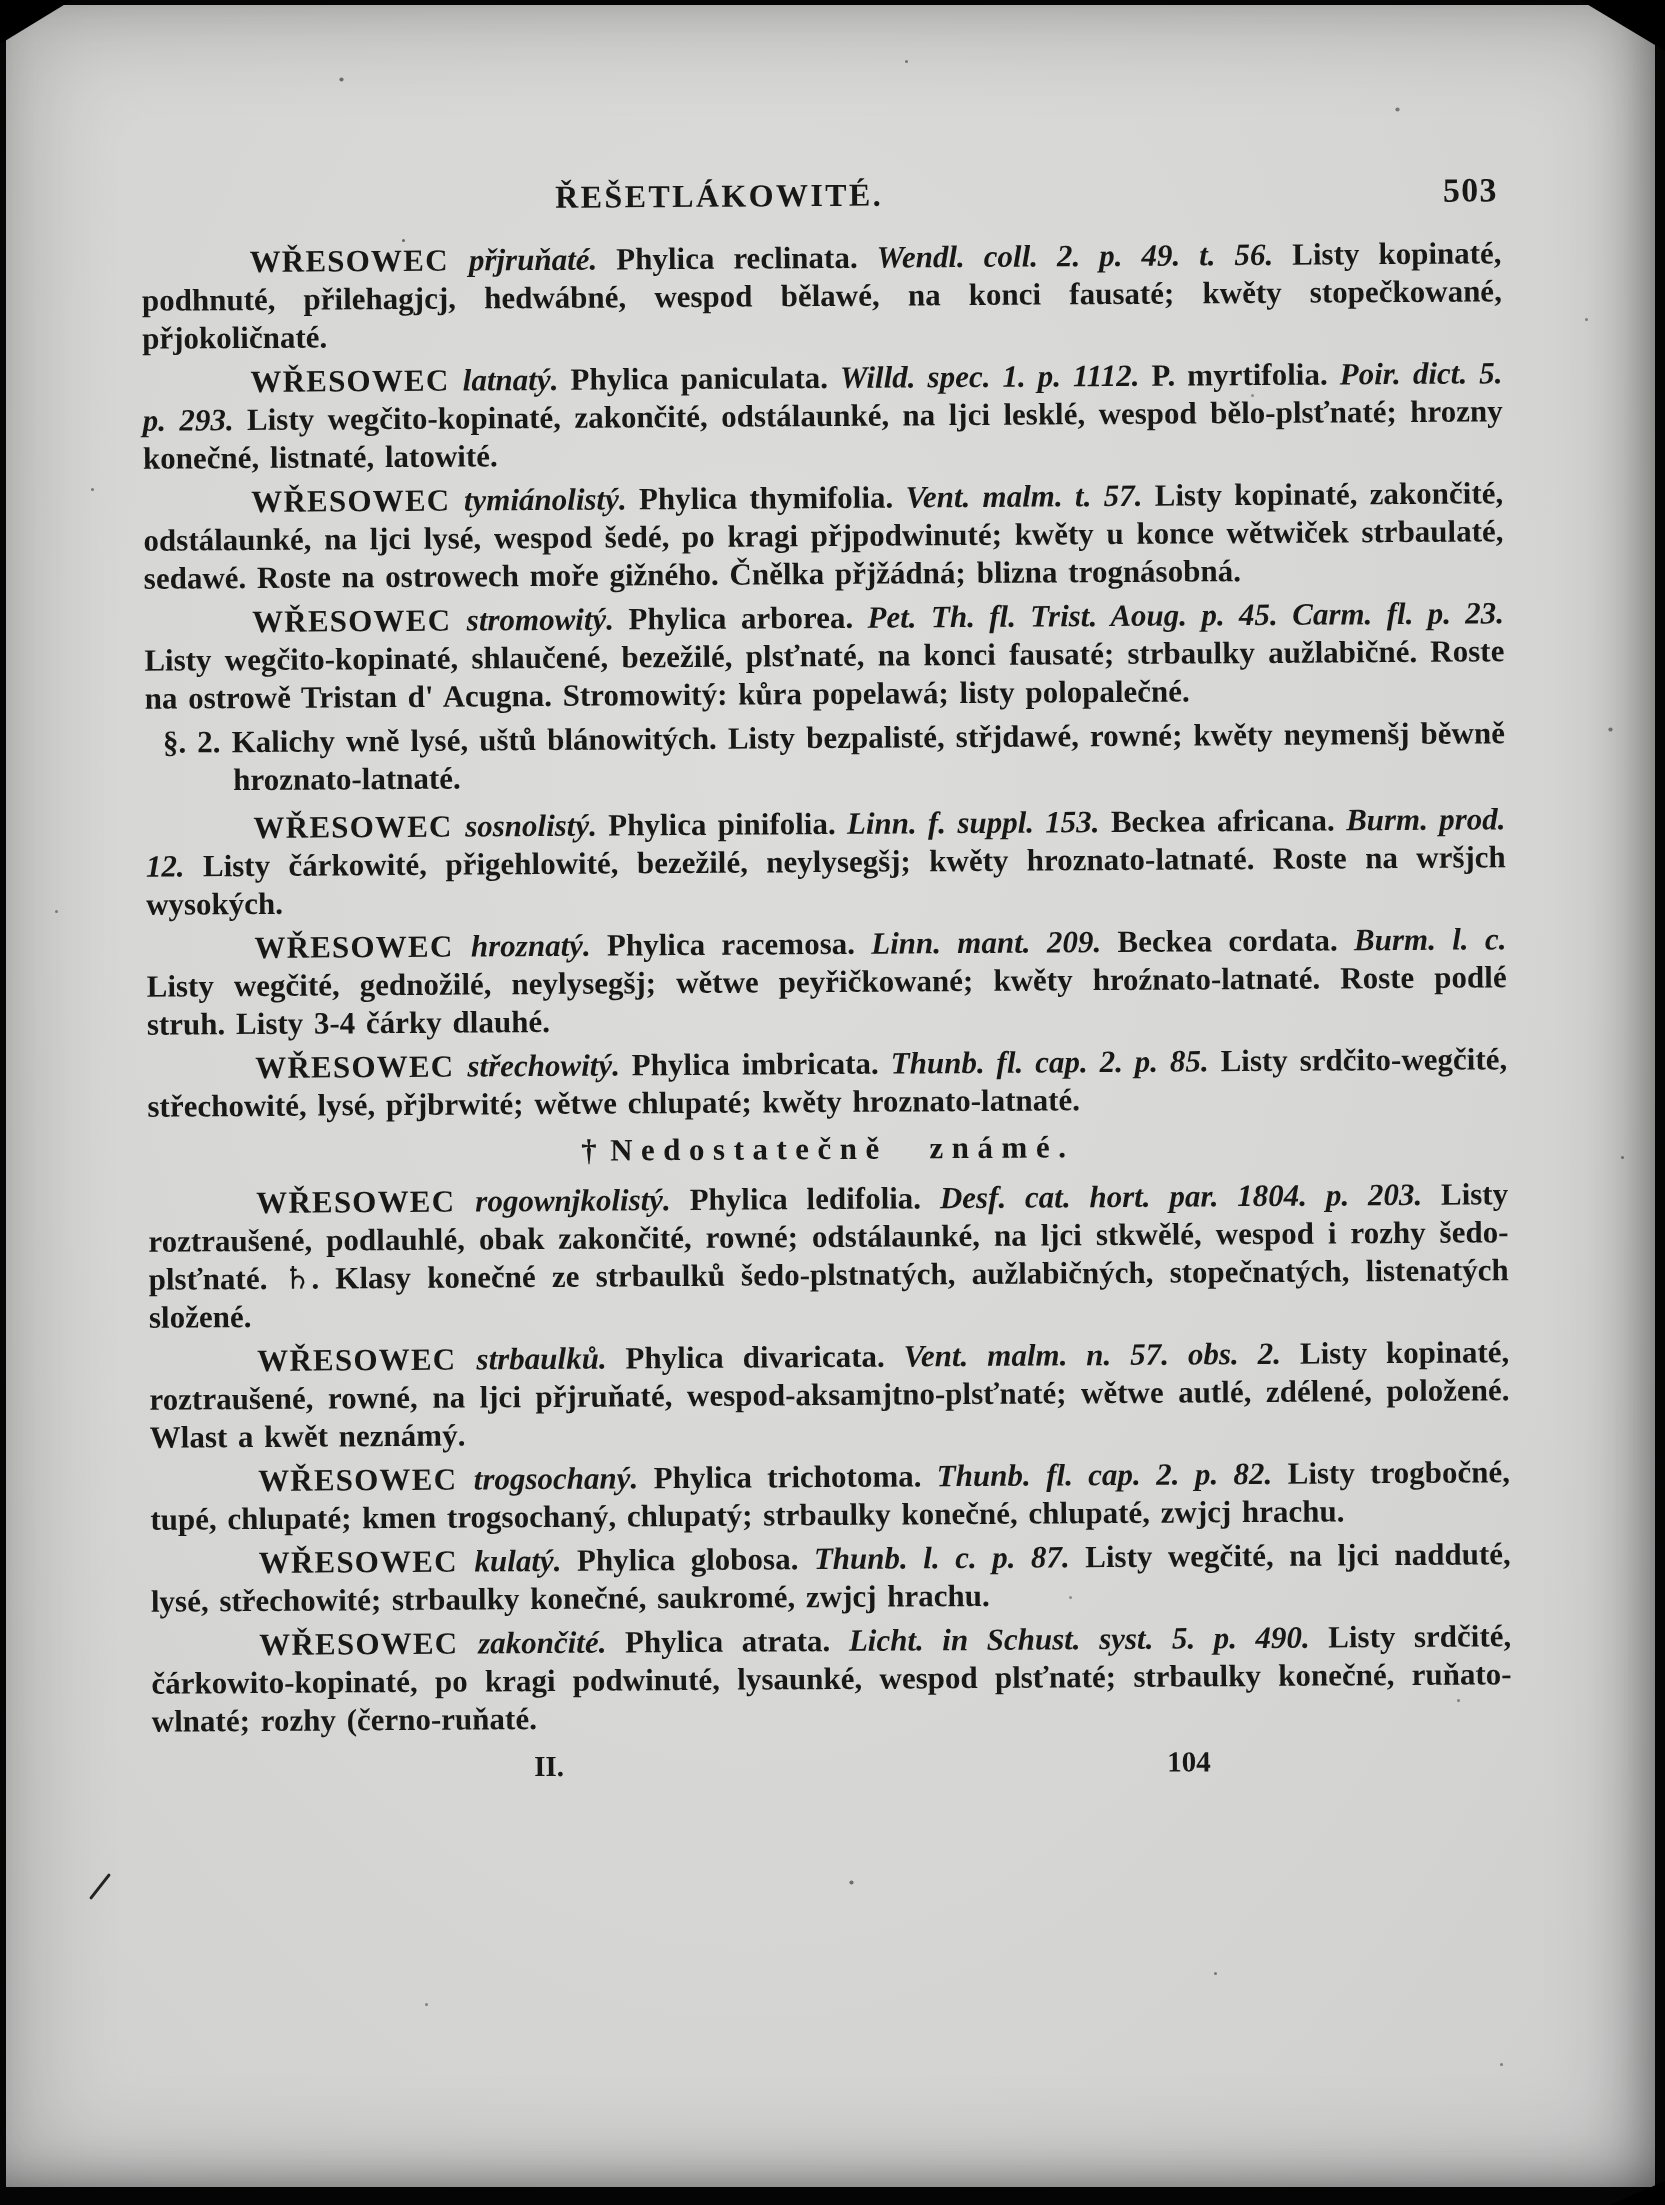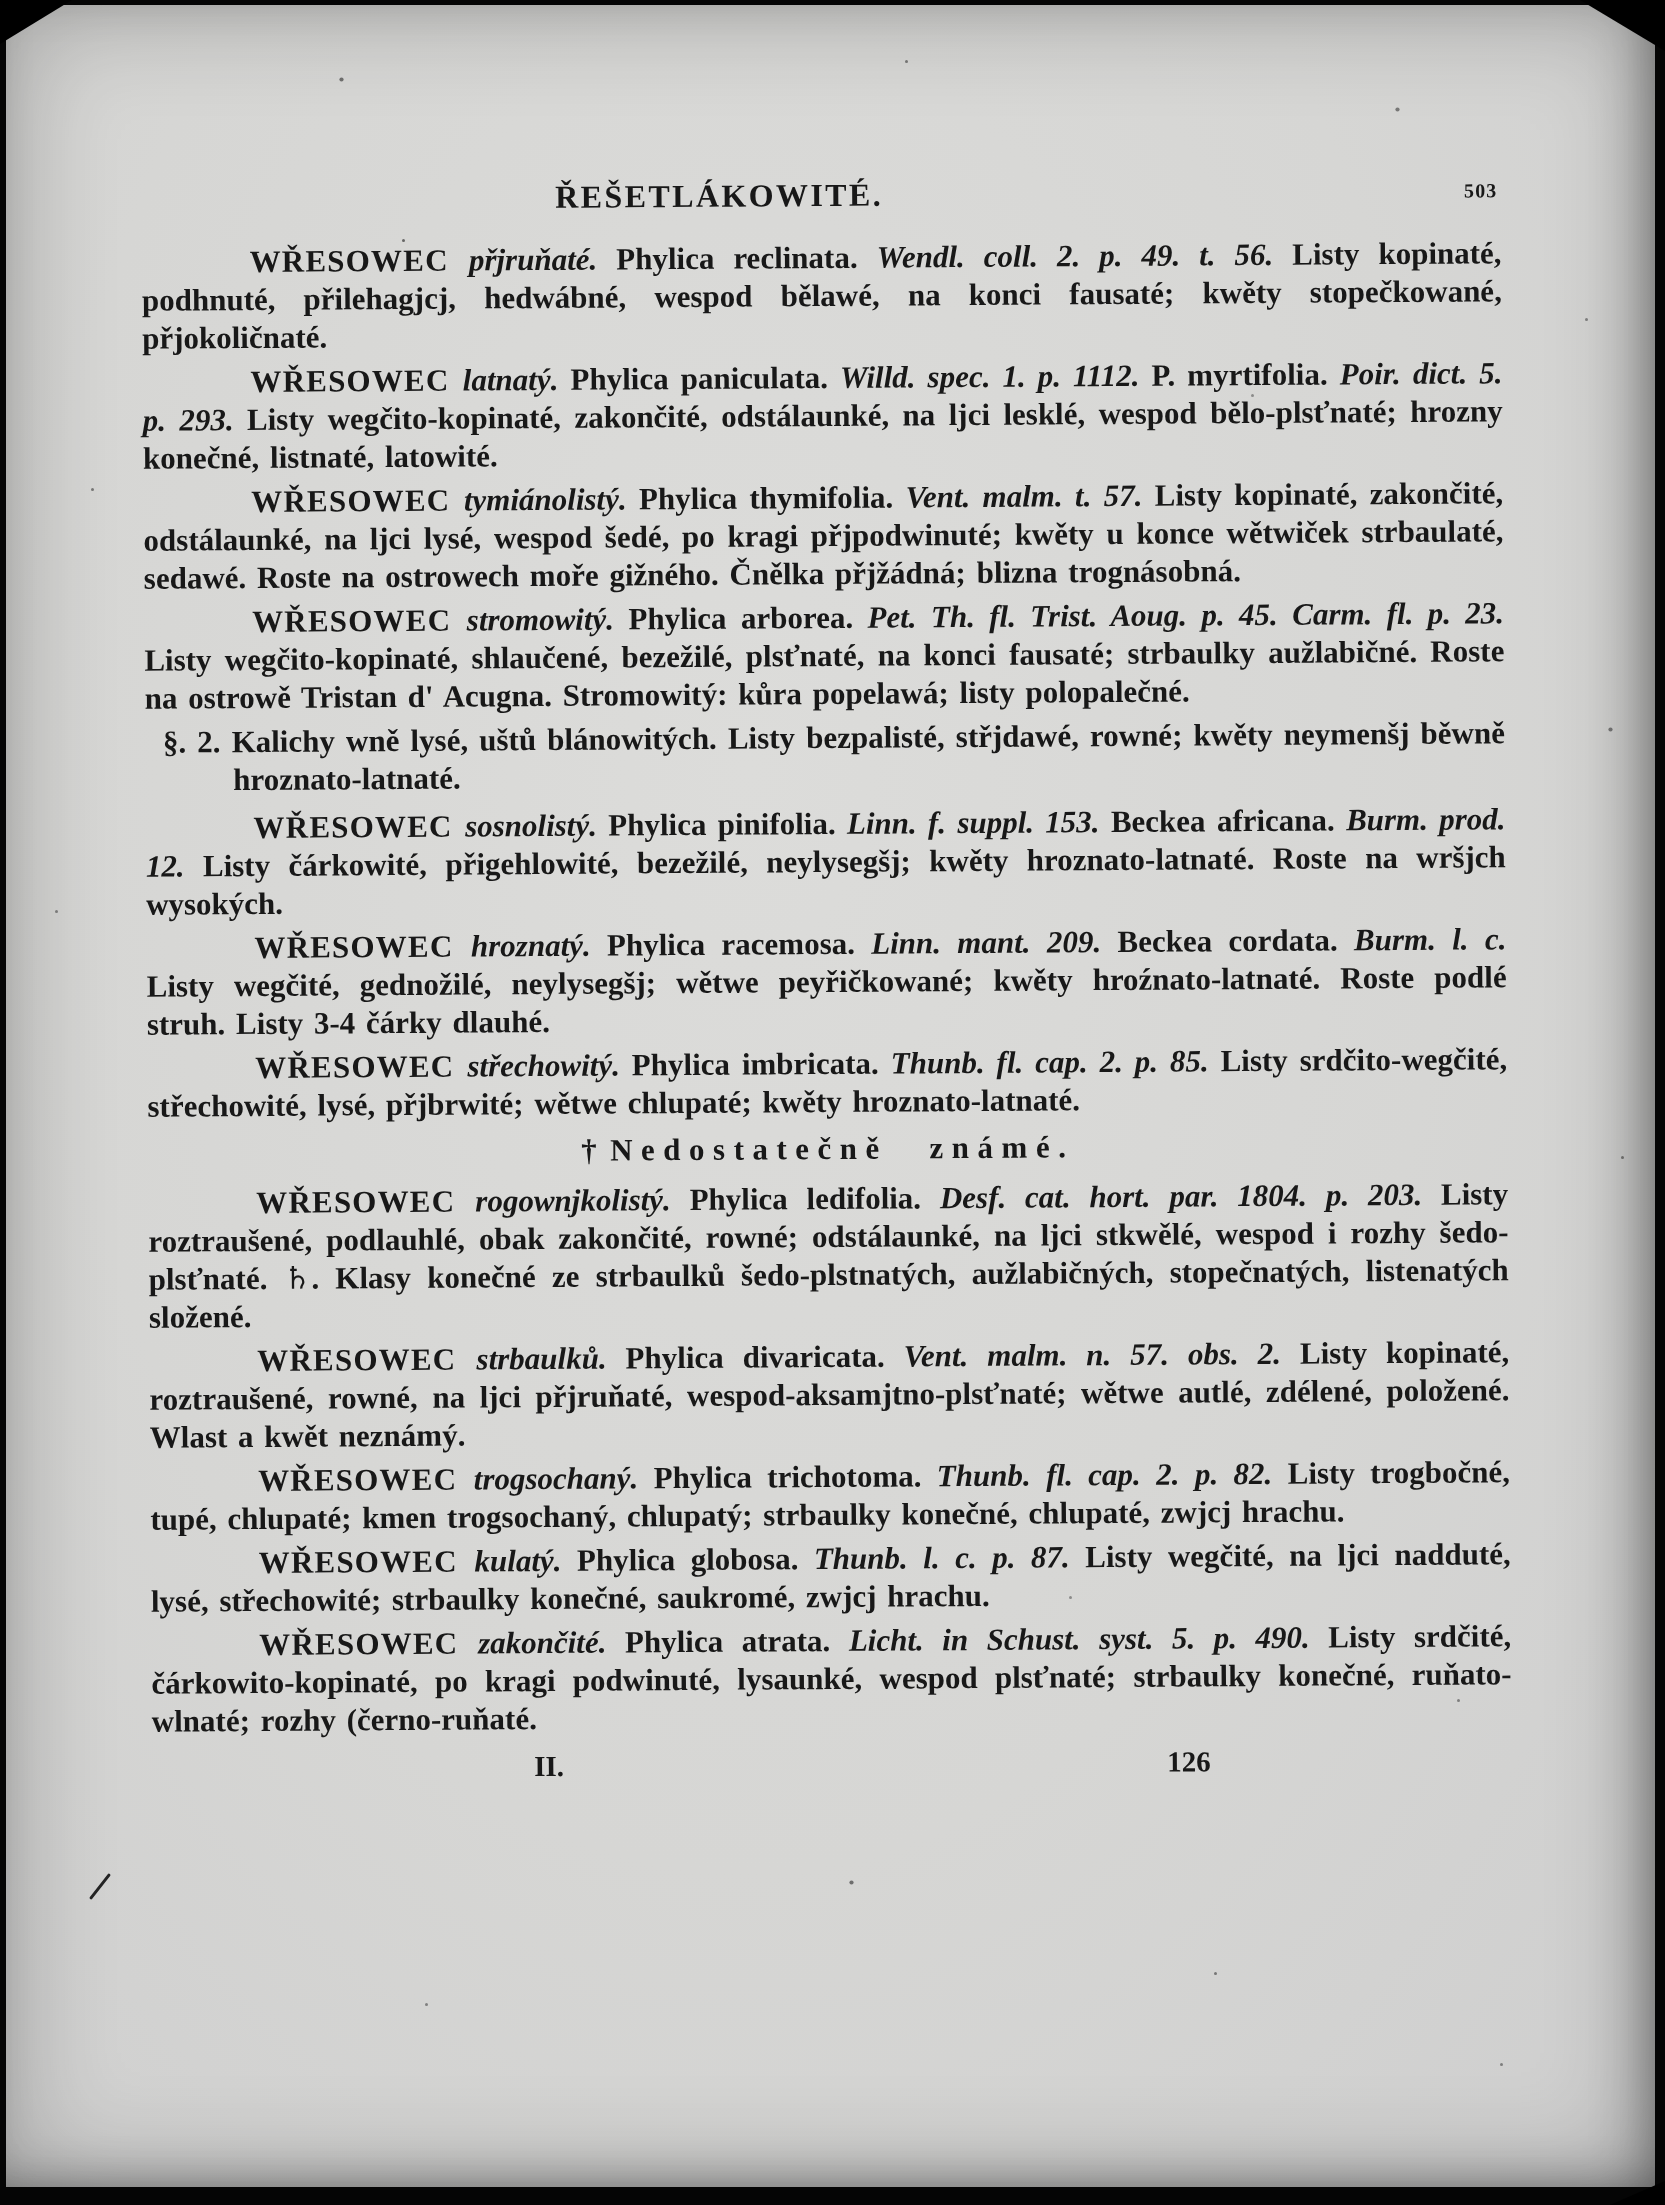--- a/index.html
+++ b/index.html
@@ -46,21 +46,21 @@
 
   .textcol{
     position:absolute;left:135px;top:171px;width:1360px;
     transform:rotate(-0.4deg);transform-origin:50% 0;
     font-size:31px;line-height:38px;font-weight:bold;
     text-align:justify;word-spacing:3px;
   }
   .header{position:relative;height:47px;margin-bottom:16px;font-weight:bold;}
   .title{position:absolute;left:42.5%;transform:translateX(-50%);
          font-size:32px;letter-spacing:2.4px;white-space:nowrap;}
-  .pagenum{position:absolute;right:3.6px;font-size:20px;letter-spacing:1.2px;}
+  .pagenum{position:absolute;right:3.6px;font-size:34px;letter-spacing:1.2px;}
 
   .para{margin:0 0 6px 0;}
   .entry{text-indent:108px;}
   .section{padding-left:88px;text-indent:-70px;margin:4.9px 0 9.7px 0;}
   .note{text-align:center;text-indent:0;margin:9.7px 0 12px 0;}
   .run-genus{letter-spacing:1.2px;}
   .run-species{font-style:italic;}
   .run-cite{font-style:italic;}
   .run-latin{font-style:normal;}
   .run-note{letter-spacing:8.5px;word-spacing:25.5px;margin-left:13.4px;}
@@ -93,21 +93,21 @@
         <p class="para note"><span class="run-text">†</span><span class="run-note">Nedostatečně známé.</span></p>
         <p class="para entry"><span class="run-genus">WŘESOWEC </span><span class="run-species">rogownjkolistý.</span><span class="run-latin"> Phylica ledifolia. </span><span class="run-cite">Desf. cat. hort. par. 1804. p. 203.</span><span class="run-text"> Listy roztraušené, podlauhlé, obak zakončité, rowné; odstálaunké, na ljci stkwělé, wespod i rozhy šedo-plsťnaté. ♄. Klasy konečné ze strbaulků šedo-plstnatých, aužlabičných, stopečnatých, listenatých složené.</span></p>
         <p class="para entry"><span class="run-genus">WŘESOWEC </span><span class="run-species">strbaulků.</span><span class="run-latin"> Phylica divaricata. </span><span class="run-cite">Vent. malm. n. 57. obs. 2.</span><span class="run-text"> Listy kopinaté, roztraušené, rowné, na ljci přjruňaté, wespod-aksamjtno-plsťnaté; wětwe autlé, zdélené, položené. Wlast a kwět neznámý.</span></p>
         <p class="para entry"><span class="run-genus">WŘESOWEC </span><span class="run-species">trogsochaný.</span><span class="run-latin"> Phylica trichotoma. </span><span class="run-cite">Thunb. fl. cap. 2. p. 82.</span><span class="run-text"> Listy trogbočné, tupé, chlupaté; kmen trogsochaný, chlupatý; strbaulky konečné, chlupaté, zwjcj hrachu.</span></p>
         <p class="para entry"><span class="run-genus">WŘESOWEC </span><span class="run-species">kulatý.</span><span class="run-latin"> Phylica globosa. </span><span class="run-cite">Thunb. l. c. p. 87.</span><span class="run-text"> Listy wegčité, na ljci nadduté, lysé, střechowité; strbaulky konečné, saukromé, zwjcj hrachu.</span></p>
         <p class="para entry"><span class="run-genus">WŘESOWEC </span><span class="run-species">zakončité.</span><span class="run-latin"> Phylica atrata. </span><span class="run-cite">Licht. in Schust. syst. 5. p. 490.</span><span class="run-text"> Listy srdčité, čárkowito-kopinaté, po kragi podwinuté, lysaunké, wespod plsťnaté; strbaulky konečné, ruňato-wlnaté; rozhy (černo-ruňaté.</span></p>
       </div>
 
     <div class="footer">
       <span class="vol">II.</span>
-      <span class="sheet">126</span>
+      <span class="sheet">104</span>
     </div>
   </div>
 
   <div class="pen-mark"></div>
 </div>
 
 <div class="corner tl"></div>
 <div class="corner tr"></div>
 <div class="corner br"></div>
 

